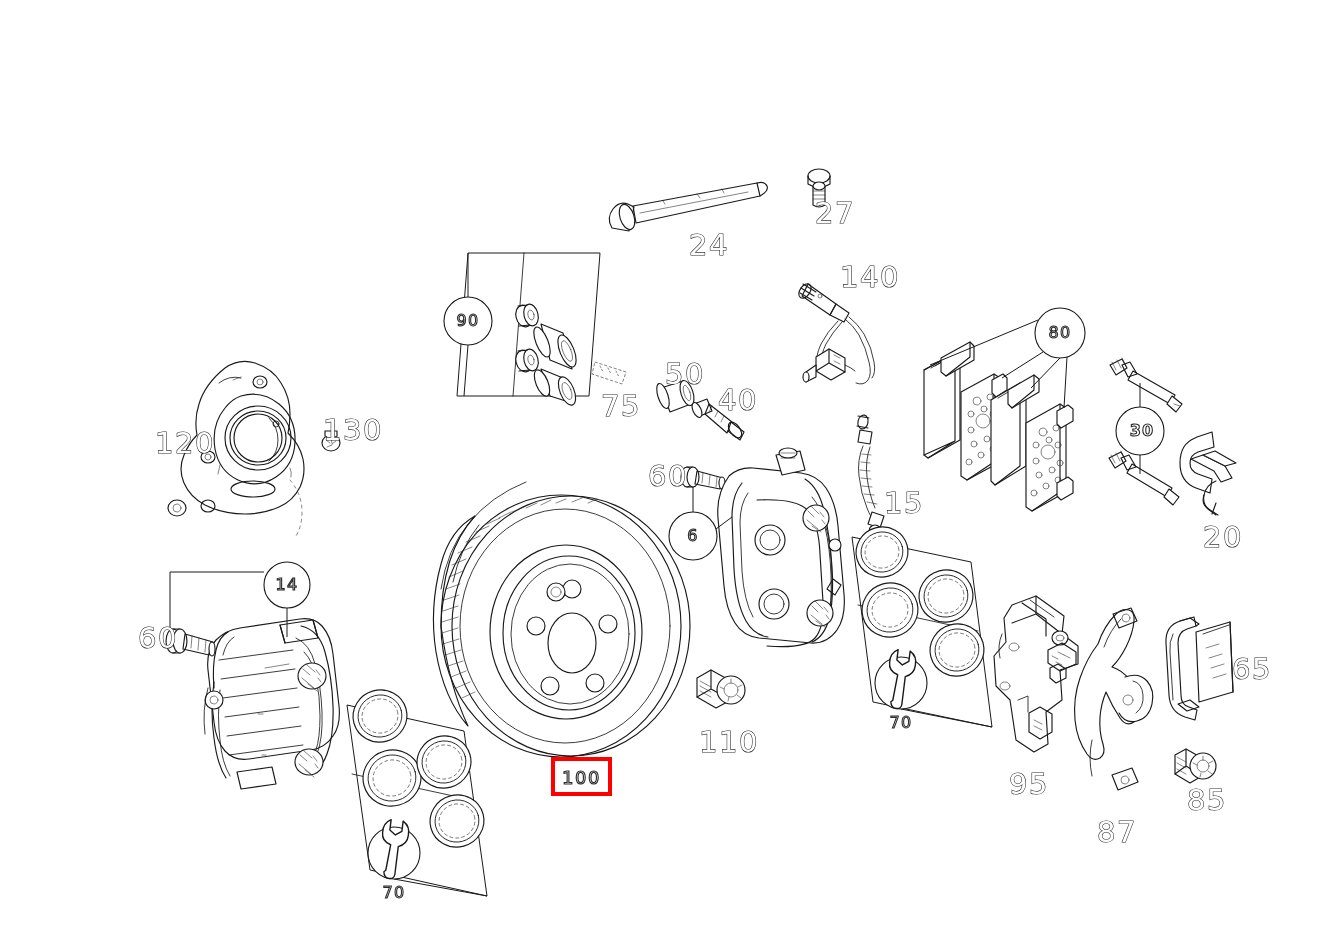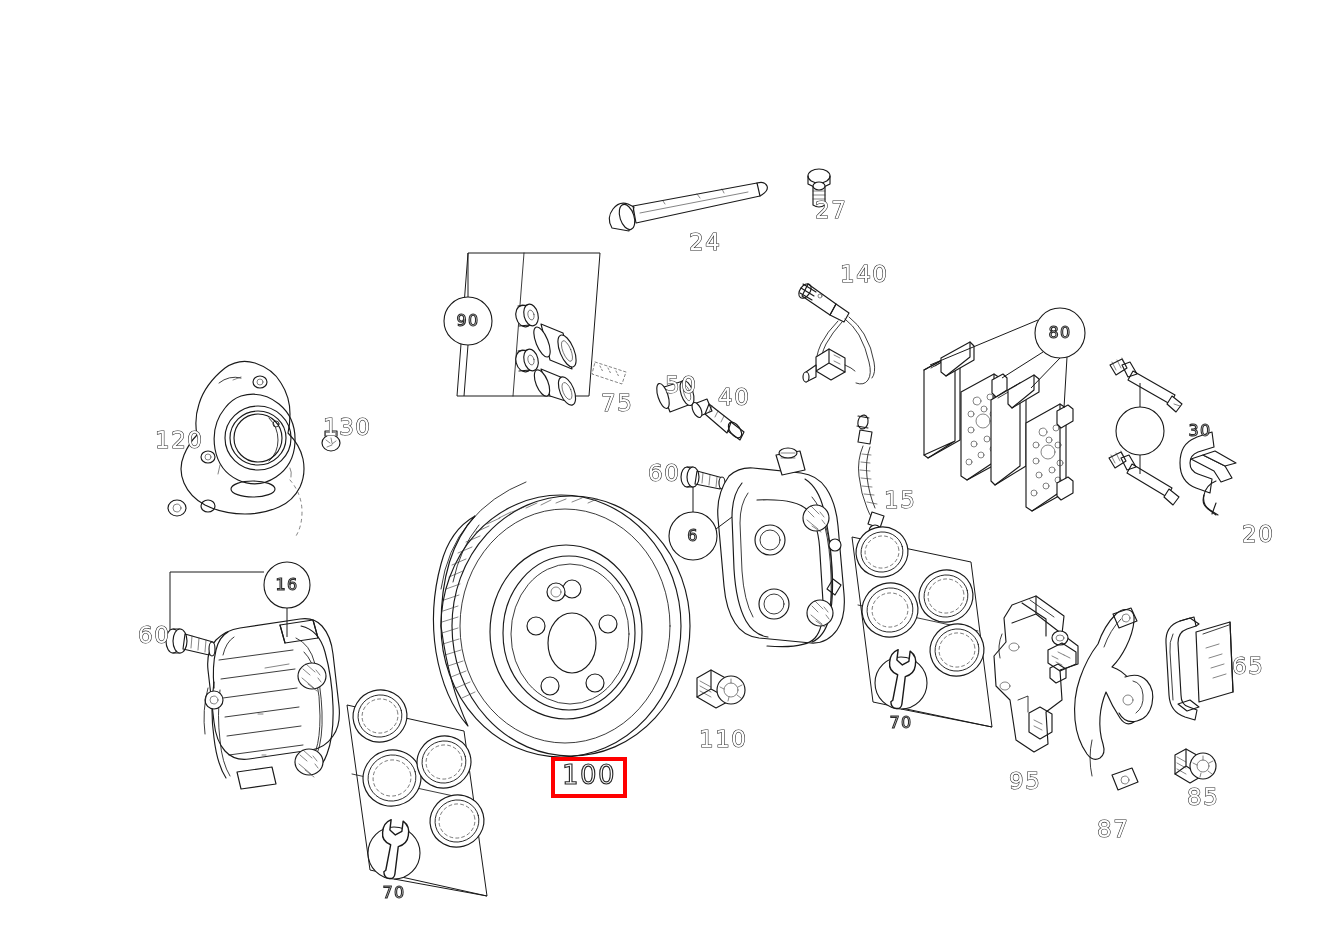--- a/index.html
+++ b/index.html
@@ -30,21 +30,21 @@
   .ln-hair { fill: none; stroke: #333333; stroke-width: 0.6; stroke-linejoin: round; stroke-linecap: round; }
   .fillwhite { fill: #ffffff; }
   .leader { fill: none; stroke: #1a1a1a; stroke-width: 1.0; }
   .callout-circle { fill: #ffffff; stroke: #1a1a1a; stroke-width: 1.1; }
   .group-box { fill: none; stroke: #1a1a1a; stroke-width: 1.0; }
 
   
   .lbl {
     position: absolute;
     font-family: "DejaVu Sans", sans-serif;
-    font-size: 23px;
+    font-size: 29px;
     line-height: 1;
     font-weight: 400;
     letter-spacing: 1.5px;
     color: #ffffff;
     -webkit-text-stroke: 1.15px #2b2b2b;
     paint-order: stroke fill;
     white-space: nowrap;
     user-select: none;
   }
   .lbl-callout {
@@ -56,24 +56,24 @@
     color: #ffffff;
     -webkit-text-stroke: 1.1px #2b2b2b;
     white-space: nowrap;
     user-select: none;
     transform: translate(-50%, -50%);
   }
   .lbl-highlight {
     position: absolute;
     border: 4px solid #ff0000;
     background: #ffffff;
-    padding: 0 7px 3px 7px;
+    padding: 7px 7px 3px 7px;
     box-sizing: border-box;
     font-family: "DejaVu Sans", sans-serif;
-    font-size: 26px;
+    font-size: 18px;
     line-height: 1.15;
     letter-spacing: 1.5px;
     color: #ffffff;
     -webkit-text-stroke: 1.15px #2b2b2b;
     white-space: nowrap;
     user-select: none;
   }
 </style>
 </head>
 <body>
@@ -586,38 +586,38 @@
       <path class="ln fillwhite" d="M-14 7 L2 -7 q-4 -7 1 -12 q5 -6 12 -4 l-6 6 l1 6 l6 1 l6 -6
         q2 7 -4 12 q-5 5 -12 2 L-10 14 q-3 3 -6 0 q-3 -3 0 -7 Z"></path>
     </g>
     <g transform="translate(901,683) rotate(-38) scale(1.22)">
       <path class="ln fillwhite" d="M-14 7 L2 -7 q-4 -7 1 -12 q5 -6 12 -4 l-6 6 l1 6 l6 1 l6 -6
         q2 7 -4 12 q-5 5 -12 2 L-10 14 q-3 3 -6 0 q-3 -3 0 -7 Z"></path>
     </g>
   </svg>
 
   <span class="lbl-callout" style="left:468px; top:321px;">90</span>
-  <span class="lbl-callout" style="left:287px; top:585px;">16</span>
+  <span class="lbl-callout" style="left:287px; top:585px;">14</span>
   <span class="lbl-callout" style="left:693px; top:536px;">6</span>
   <span class="lbl-callout" style="left:1060px; top:333px;">80</span>
-  <span class="lbl-callout" style="left:1200px; top:431px;">30</span>
+  <span class="lbl-callout" style="left:1142px; top:431px;font-weight:bold;">30</span>
   <span class="lbl-callout" style="left:394px; top:893px;">70</span>
   <span class="lbl-callout" style="left:901px; top:723px;">70</span>
 
   <span class="lbl" style="left:689px;  top:231px;text-align:center;">24</span>
   <span class="lbl" style="left:815px;  top:199px;">27</span>
   <span class="lbl" style="left:840px;  top:263px;">140</span>
   <span class="lbl" style="left:155px;  top:393px;margin-top:36px;">120</span>
   <span class="lbl" style="left:323px;  top:416px;">130</span>
   <span class="lbl" style="left:601px;  top:392px;">75</span>
-  <span class="lbl" style="left:665px;  top:360px;margin-top:14px;">50</span>
+  <span class="lbl" style="left:665px;  top:360px;">50</span>
   <span class="lbl" style="left:718px;  top:386px;">40</span>
   <span class="lbl" style="left:648px;  top:462px;">60</span>
   <span class="lbl" style="left:884px;  top:464px;margin-top:25px;">15</span>
-  <span class="lbl" style="left:1242px; top:523px;text-align:center;">20</span>
+  <span class="lbl" style="left:1203px; top:523px;text-align:center;">20</span>
   <span class="lbl" style="left:138px;  top:624px;">60</span>
   <span class="lbl" style="left:699px;  top:728px;">110</span>
   <span class="lbl" style="left:1232px; top:655px;">65</span>
   <span class="lbl" style="left:1009px; top:770px;">95</span>
   <span class="lbl" style="left:1187px; top:786px;">85</span>
   <span class="lbl" style="left:1097px; top:818px;text-align:right;">87</span>
 
   <span class="lbl-highlight" style="left:551px; top:757px;">100</span>
 
 </div>

